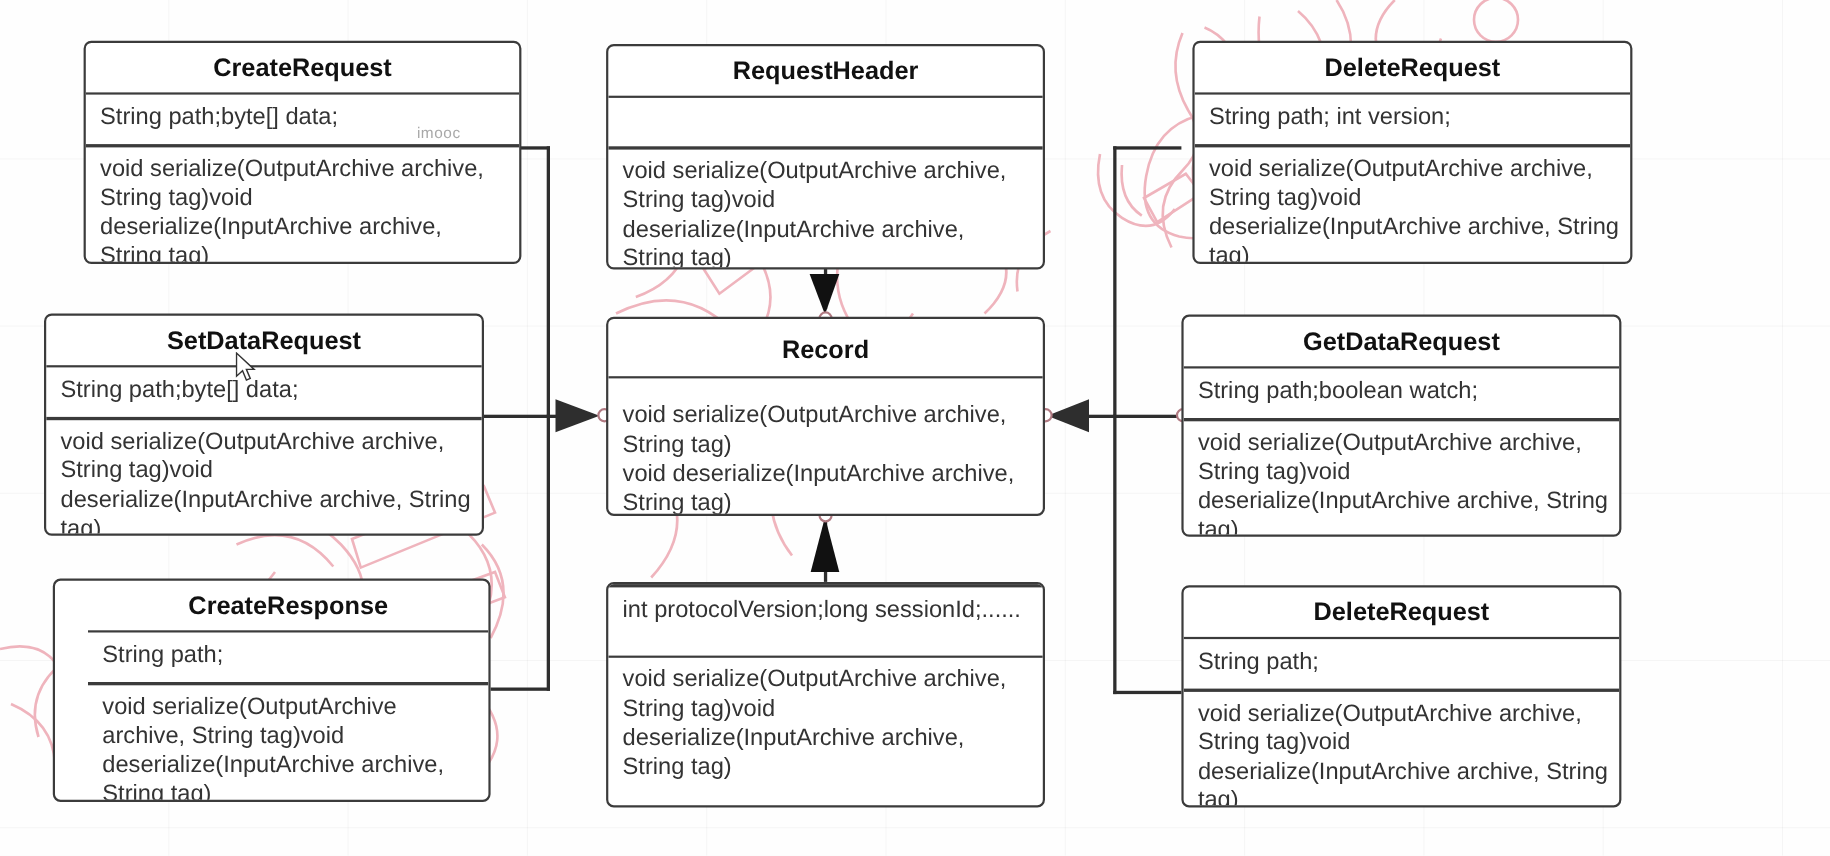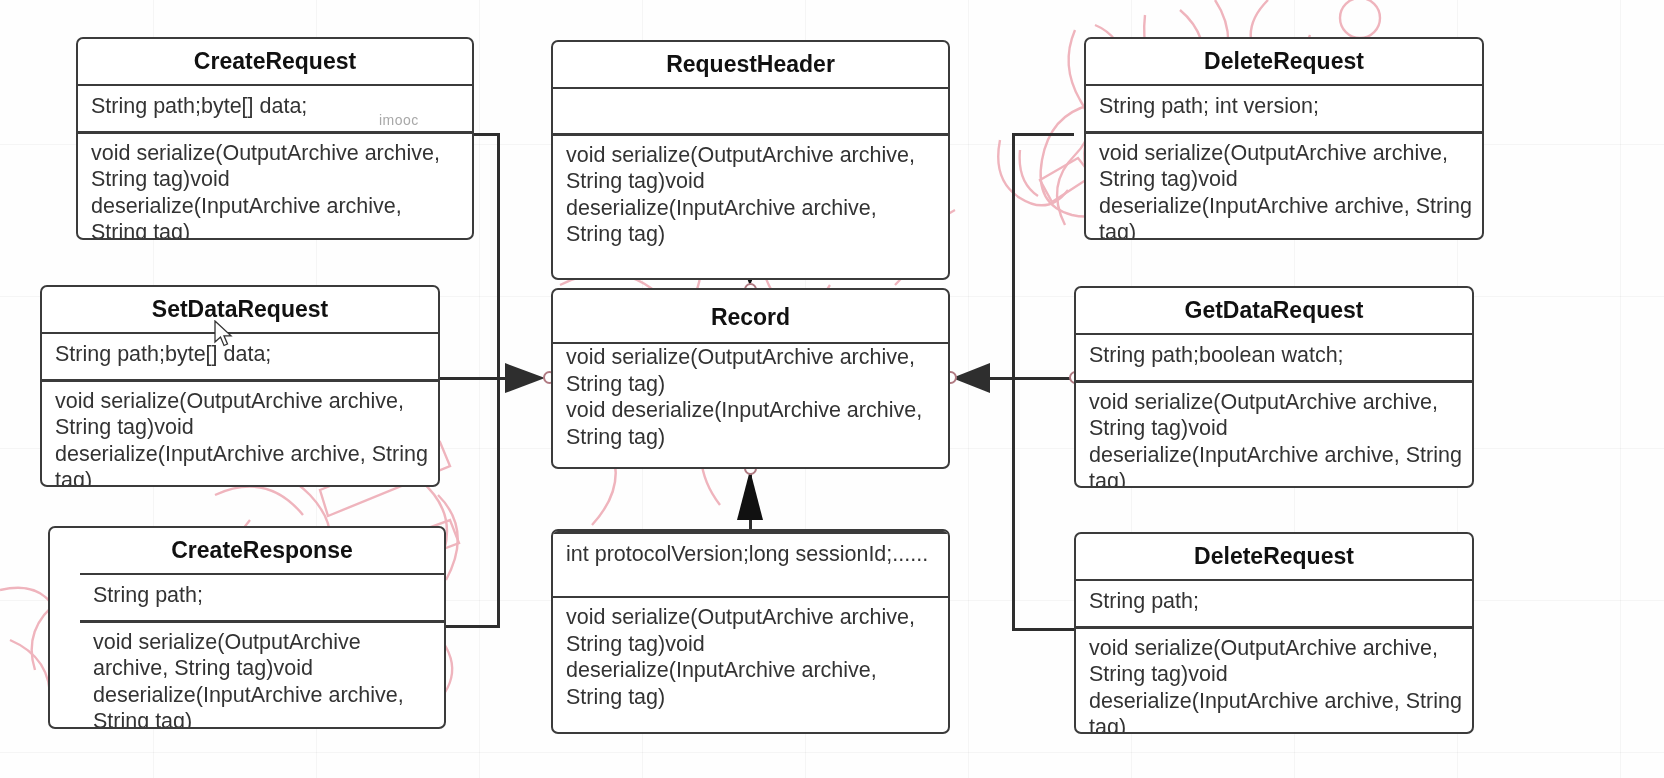--- a/index.html
+++ b/index.html
@@ -189,32 +189,32 @@
 </div>
 
 <div class="cls" style="left:48px;top:526px;width:398px;height:203px;padding-left:30px;">
   <div class="title">CreateResponse</div>
   <div class="sep"></div>
   <div class="attrs" style="height:45px;">String path;</div>
   <div class="sep"></div>
   <div class="ops">void serialize(OutputArchive archive, String tag)void deserialize(InputArchive archive, String tag)</div>
 </div>
 
-<div class="cls" style="left:551px;top:40px;width:399px;height:240px;">
+<div class="cls" style="left:551px;top:40px;width:399px;height:205px;">
   <div class="title">RequestHeader</div>
   <div class="sep"></div>
   <div class="attrs" style="height:44px;"></div>
   <div class="sep"></div>
   <div class="ops">void serialize(OutputArchive archive, String tag)void deserialize(InputArchive archive, String tag)</div>
 </div>
 
 <div class="cls" style="left:551px;top:288px;width:399px;height:181px;">
   <div class="title" style="padding-top:14px;padding-bottom:10px;">Record</div>
   <div class="sep"></div>
-  <div class="ops" style="white-space:pre-line;padding-top:0;">void serialize(OutputArchive archive, String tag)
+  <div class="ops" style="white-space:pre-line;padding-top:20px;">void serialize(OutputArchive archive, String tag)
 void deserialize(InputArchive archive, String tag)</div>
 </div>
 
 <div class="cls" style="left:551px;top:529px;width:399px;height:205px;">
   <div class="sep"></div>
   <div class="attrs" style="height:62px;">int protocolVersion;long sessionId;......</div>
   <div class="sep"></div>
   <div class="ops">void serialize(OutputArchive archive, String tag)void deserialize(InputArchive archive, String tag)</div>
 </div>
 

